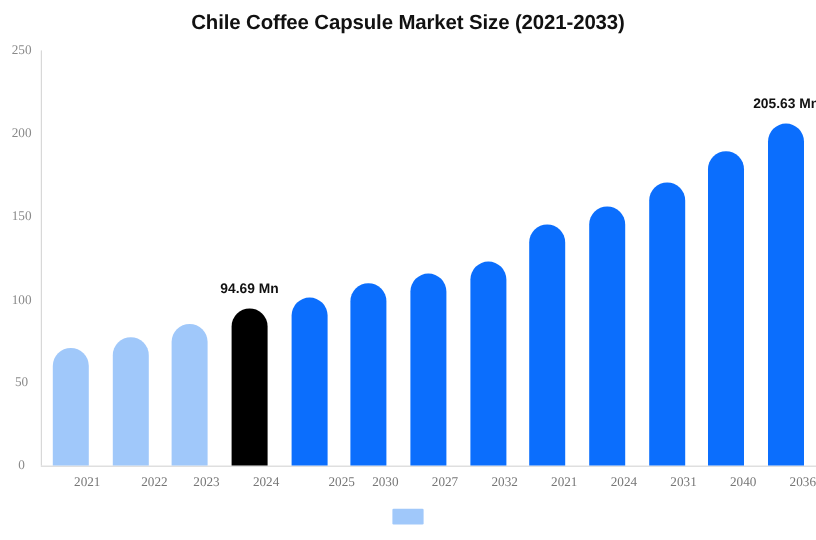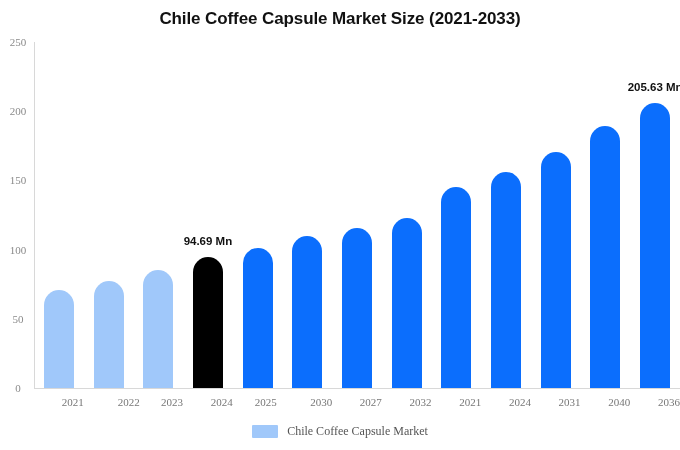--- a/index.html
+++ b/index.html
@@ -98,35 +98,34 @@
       <div class="bar" title="2031: 170.5" style="left: 506.769px; width: 30px; height: 235.972px; background: rgb(11, 110, 253);"></div>
       <div class="bar" title="2032: 189" style="left: 556.462px; width: 30px; height: 261.576px; background: rgb(11, 110, 253);"></div>
       <div class="bar" title="2033: 205.63" style="left: 606.154px; width: 30px; height: 284.592px; background: rgb(11, 110, 253);"></div>
     </div>
 
   <div id="xtick-wrap">
       <div class="xtick" style="left: 34px; width: 49.6923px;">2021</div>
       <div class="xtick" style="left: 90px; width: 49.6923px;">2022</div>
       <div class="xtick" style="left: 133.385px; width: 49.6923px;">2023</div>
       <div class="xtick" style="left: 183.077px; width: 49.6923px;">2024</div>
-      <div class="xtick" style="left: 227px; width: 49.6923px;">2025</div>
+      <div class="xtick" style="left: 246px; width: 49.6923px;">2025</div>
       <div class="xtick" style="left: 282.462px; width: 49.6923px;">2030</div>
       <div class="xtick" style="left: 332.154px; width: 49.6923px;">2027</div>
       <div class="xtick" style="left: 381.846px; width: 49.6923px;">2032</div>
       <div class="xtick" style="left: 431.538px; width: 49.6923px;">2021</div>
       <div class="xtick" style="left: 481.231px; width: 49.6923px;">2024</div>
       <div class="xtick" style="left: 530.923px; width: 49.6923px;">2031</div>
       <div class="xtick" style="left: 580.615px; width: 49.6923px;">2040</div>
       <div class="xtick" style="left: 630.308px; width: 49.6923px;">2036</div>
     </div>
   <div id="label-wrap">
       <div class="bar-label" style="left: 169.923px; top: 234.949px; width: 76px; text-align: center;">94.69 Mn</div>
       <div class="bar-label" style="left: 617.154px; top: 81.4081px; width: 76px; text-align: center;">205.63 Mn</div>
     </div>
 
   <div class="legend" id="legend">
       <div style="display: flex; align-items: center; gap: 9px;">
         <span class="legend-swatch" style="background: rgb(160, 200, 250);"></span>
-        <span class="legend-label">Chile Coffee Capsule Market</span>
       </div>
     </div>
 
 </div>
 
 </body></html>

